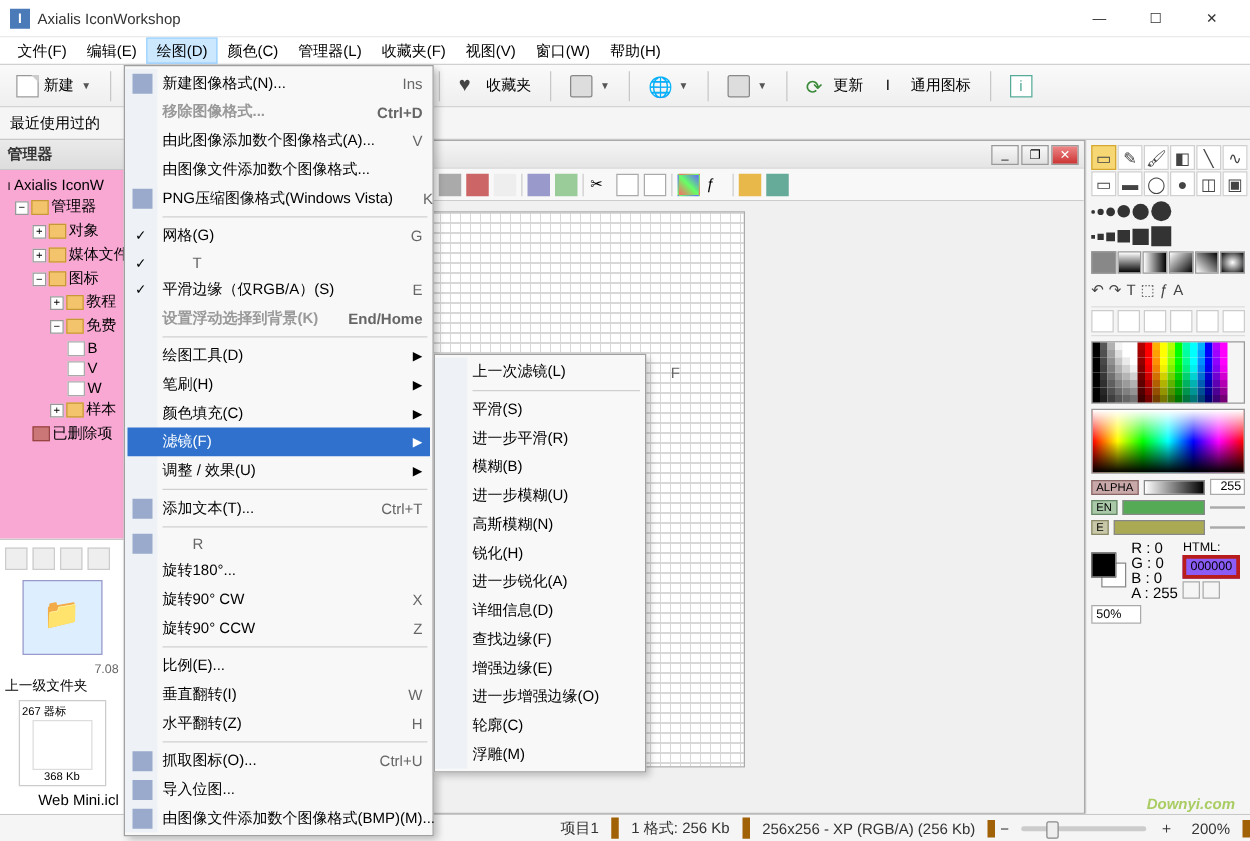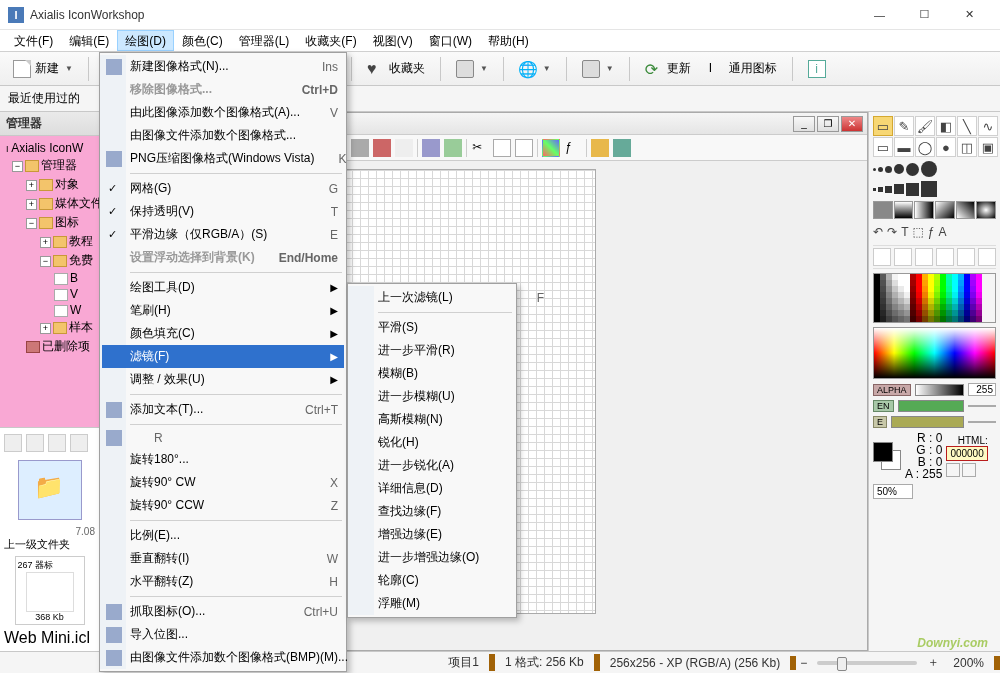--- a/index.html
+++ b/index.html
@@ -88,25 +88,25 @@
 
 .palette { display:grid; grid-template-columns:repeat(18,6px); grid-auto-rows:6px; gap:0; border:1px solid #999; }
 .palette div { width:6px; height:6px; }
 .spectrum { height:52px; border:1px solid #999; background:
   linear-gradient(to bottom, rgba(255,255,255,1), rgba(255,255,255,0) 50%, rgba(0,0,0,0) 50%, rgba(0,0,0,1)),
   linear-gradient(to right, #f00,#ff0,#0f0,#0ff,#00f,#f0f,#f00);
 }
 .channel { display:flex; align-items:center; gap:4px; font-size:10px; }
 .channel .bar { flex:1; height:12px; border:1px solid #888; }
 .channel .val { width:28px; text-align:right; background:#fff; border:1px solid #aaa; padding:0 2px; font-size:10px; }
-.color-info { display:flex; gap:4px; font-size:10px; align-items:center;text-align:right; }
+.color-info { display:flex; gap:4px; font-size:10px; align-items:center; }
 .fgbg { width:28px; height:28px; position:relative; }
 .fgbg .fg { position:absolute; left:0; top:0; width:20px; height:20px; background:#000; border:1px solid #888; }
 .fgbg .bg { position:absolute; right:0; bottom:0; width:20px; height:20px; background:#fff; border:1px solid #888; }
-.html-box { border:1px solid #b91c1c; padding:1px 3px; background:#fef9c3; font-size:10px; }
+.html-box { border:3px solid #b91c1c; padding:1px 3px; background:#8b5cf6; font-size:10px; }
 .zoom-box { border:1px solid #aaa; background:#fff; padding:1px 3px; font-size:10px; width:40px; }
 
 
 .menu-popup { position:absolute; background:#f8f8f8; border:1px solid #a0a0a0; box-shadow:3px 3px 6px rgba(0,0,0,.25); padding:2px; z-index:100; }
 .menu-popup .mrow { display:flex; align-items:center; padding:3px 6px 3px 28px; position:relative; white-space:nowrap; min-width:200px; }
 .menu-popup .mrow.hl { background:#2f71cd; color:#fff; }
 .menu-popup .mrow .check { position:absolute; left:6px; font-size:11px; }
 .menu-popup .mrow .micon { position:absolute; left:4px; width:16px; height:16px; }
 .menu-popup .mrow .mlabel { flex:1; }
 .menu-popup .mrow .shortcut { margin-left:24px; color:#666; }
@@ -245,21 +245,21 @@
       <div class="folder-thumb">
         <div style="font-size:24px;color:#4a7ab8">📁</div>
       </div>
       <div style="text-align:right;font-size:10px;color:#666">7.08</div>
       <div style="font-size:11px">上一级文件夹</div>
       <div class="file-thumb">
         <div style="font-size:9px;text-align:left">267 器标</div>
         <div class="preview"></div>
         <div style="font-size:9px">368 Kb</div>
       </div>
-      <div style="font-size:16px;text-align:left">Web Mini.icl</div>
+      <div style="font-size:12px;text-align:right">Web Mini.icl</div>
     </div>
   </div>
 
   <div class="center">
     <div class="doc-win">
       <div class="doc-titlebar">
         <div class="doc-controls">
           <span>_</span>
           <span>❐</span>
           <span class="close">✕</span>
@@ -572,21 +572,20 @@
       <span class="shortcut">K</span>
     </div>
     <div class="msep"></div>
     <div class="mrow">
       <span class="check">✓</span>
       <span class="mlabel">网格(G)</span>
       <span class="shortcut">G</span>
     </div>
     <div class="mrow">
       <span class="check">✓</span>
-      <span class="mlabel">保持透明(V)</span>
       <span class="shortcut">T</span>
     </div>
     <div class="mrow">
       <span class="check">✓</span>
       <span class="mlabel">平滑边缘（仅RGB/A）(S)</span>
       <span class="shortcut">E</span>
     </div>
     <div class="mrow disabled">
       <span class="mlabel">设置浮动选择到背景(K)</span>
       <span class="shortcut">End/Home</span>

